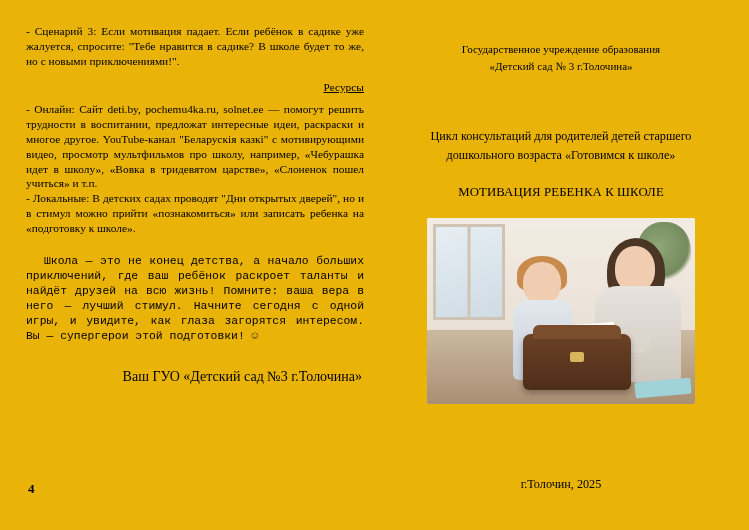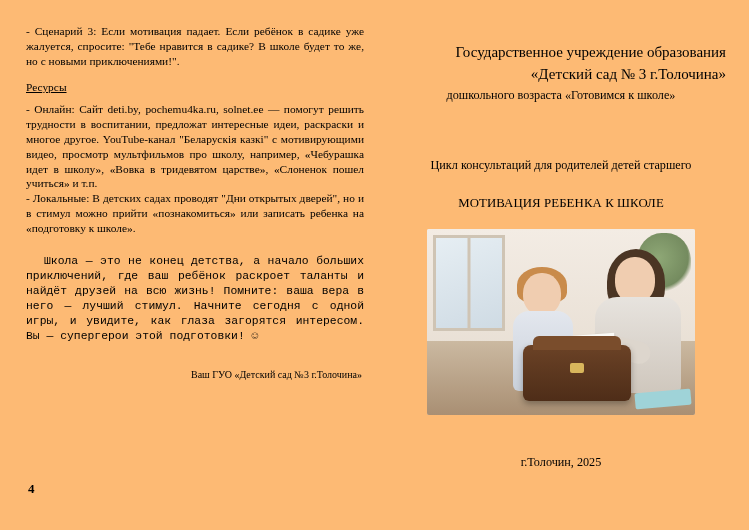--- a/index.html
+++ b/index.html
@@ -11,21 +11,21 @@
     width: 749px;
     height: 530px;
     font-family: "Liberation Serif", serif;
     color: #000000;
     overflow: hidden;
   }
   .page {
     position: relative;
     width: 749px;
     height: 530px;
-    background: #fdba74;
+    background: #eab308;
     box-sizing: border-box;
   }
   .col-left {
     position: absolute;
     left: 26px;
     top: 24px;
     width: 338px;
     height: 470px;
   }
   .col-right {
@@ -47,44 +47,43 @@
   .para.indent {
     text-indent: 18px;
     font-family: Liberation Mono, monospace;
   }
   .gap-sm { height: 7px; }
   .gap-md { height: 11px; }
   .gap-lg { height: 14px; }
   .heading {
     font-size: 11.4px;
     line-height: 1.31;
-    text-align: left;
+    text-align: right;
     margin: 0;
     text-decoration: underline;
   }
   .signature {
-    font-size: 10px;
+    font-size: 14px;
     text-align: right;
     margin: 0;
     padding-right: 2px;
   }
   .page-number {
     position: absolute;
     left: 28px;
     top: 481px;
     font-size: 13px;
     font-weight: bold;
     font-family: "Liberation Serif", serif;
   }
   
   .org-title {
-    font-size: 15px;
+    font-size: 11px;
     line-height: 1.35;
     margin: 18px 0 0 0;
-    text-align: right;
   }
   .series-title {
     font-size: 12.2px;
     line-height: 1.38;
     margin: 54px 14px 0 14px;
   }
   .main-title {
     font-size: 12.8px;
     font-weight: normal;
     margin: 22px 0 8px 0;
@@ -97,21 +96,21 @@
     position: relative;
     overflow: hidden;
     border-radius: 2px;
   }
   .footer-place {
     font-size: 12.2px;
     margin: 0;
     position: absolute;
     left: 0;
     right: 0;
-    top: 431px;
+    top: 453px;
     text-align: center;
   }
   
   .photo {
     position: absolute;
     inset: 0;
     background: linear-gradient(#efe7df 0%, #e8ded2 55%, #d9cdbf 100%);
   }
   .ph-wall {
     position: absolute;
@@ -253,22 +252,22 @@
     <p class="signature">Ваш ГУО «Детский сад №3 г.Толочина»</p>
   </div>
 
   <div class="page-number">4</div>
 
   <div class="col-right">
 
     <p class="org-title">Государственное учреждение образования</p>
     <p class="org-title" style="margin-top:2px">«Детский сад № 3 г.Толочина»</p>
 
+    <p class="series-title">Цикл консультаций для родителей детей старшего</p>
     <p class="series-title" style="margin-top:2px">дошкольного возраста «Готовимся к школе»</p>
-    <p class="series-title">Цикл консультаций для родителей детей старшего</p>
 
     <p class="main-title">МОТИВАЦИЯ РЕБЕНКА К ШКОЛЕ</p>
 
     <div class="photo-wrap">
       <div class="photo">
         <div class="ph-wall"></div>
         <div class="ph-window"></div>
         <div class="ph-plant"></div>
         <div class="ph-table"></div>
 

